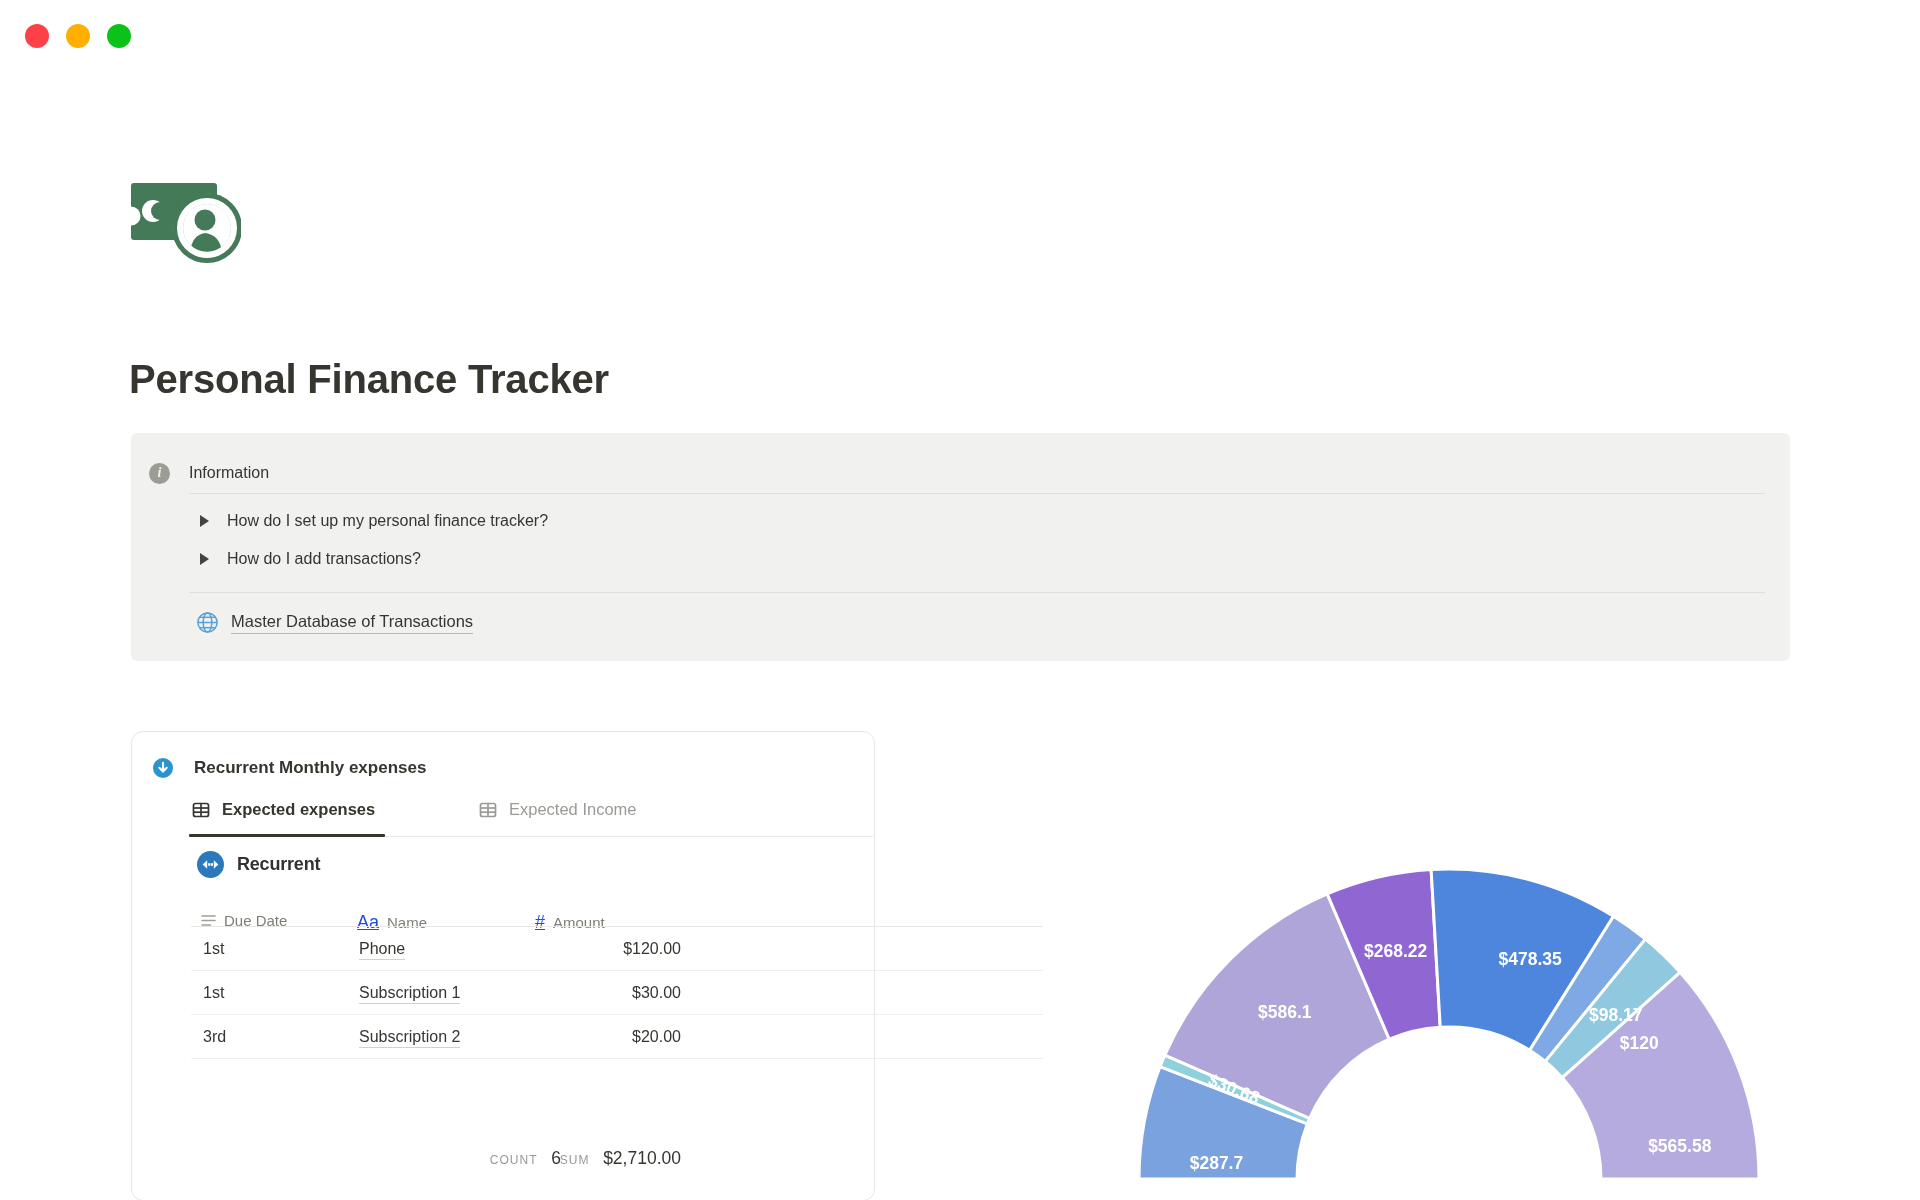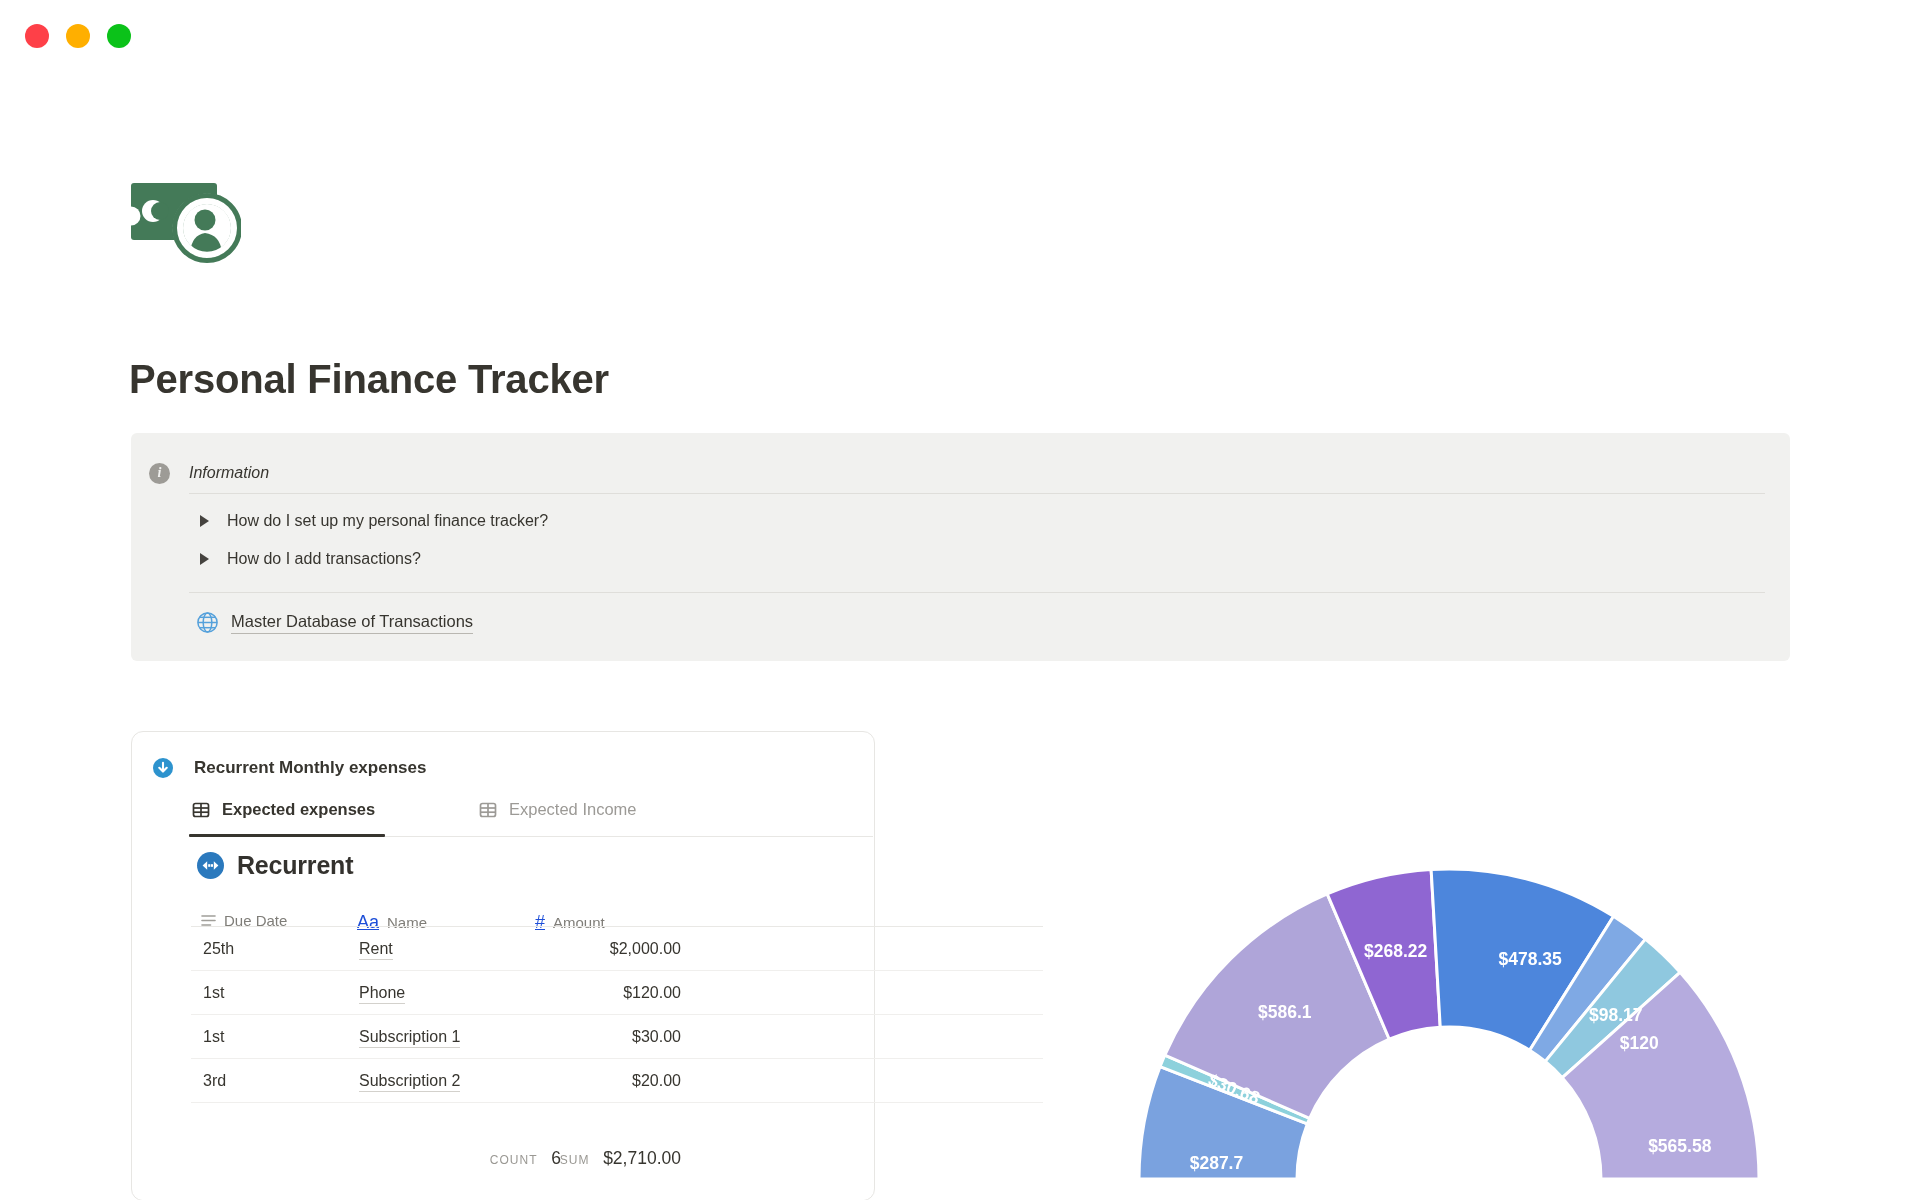--- a/index.html
+++ b/index.html
@@ -22,21 +22,21 @@
   }
 
   
   .callout{
     position:absolute;left:131px;top:433px;width:1659px;height:228px;
     background:#F1F1EF;border-radius:6px;
   }
   .callout .info-row{position:absolute;left:18px;top:27px;display:flex;align-items:center;gap:19px;height:26px;}
   .info-badge{width:21px;height:21px;border-radius:50%;background:#9D9B96;color:#F1F1EF;
     display:flex;align-items:center;justify-content:center;font-size:14px;font-weight:700;font-family:"Liberation Serif",serif;font-style:italic;}
-  .callout .info-label{font-size:16px;color:#37352F;font-style:italic;}
+  .callout .info-label{font-size:16px;color:#37352F;}
   .divider{position:absolute;left:58px;right:25px;height:1px;background:#DFDEDA;}
   .divider.d1{top:60px;}
   .divider.d2{top:159px;}
   .toggle-row{position:absolute;left:69px;height:24px;display:flex;align-items:center;gap:18px;cursor:pointer;}
   .toggle-row.t1{top:76px;}
   .toggle-row.t2{top:114px;}
   .tri{width:0;height:0;border-top:6px solid transparent;border-bottom:6px solid transparent;border-left:9px solid #45433F;}
   .toggle-label{font-size:16px;color:#37352F;}
   .db-link{position:absolute;left:65px;top:178px;display:flex;align-items:center;gap:12px;cursor:pointer;}
   .db-link .link-label{
@@ -57,21 +57,21 @@
   .tabs .tabs-border{position:absolute;left:2px;right:1px;bottom:0;height:1px;background:#E8E7E4;}
   .tab{position:absolute;top:0;height:37px;display:flex;align-items:flex-start;gap:11px;cursor:pointer;}
   .tab .tab-label{font-size:16.5px;}
   .tab-active{left:2px;}
   .tab-active .tab-label{font-weight:600;color:#37352F;}
   .tab-active::after{content:"";position:absolute;left:-2px;right:-10px;bottom:0;height:3px;background:#37352F;border-radius:1px;}
   .tab-inactive{left:289px;color:#9C9A96;}
   .tab-inactive .tab-label{font-weight:500;color:#9C9A96;}
 
   .section-heading{position:absolute;left:65px;top:119px;display:flex;align-items:center;gap:13px;}
-  .section-title{font-size:25px;font-weight:700;color:#34322E;letter-spacing:-0.2px;}
+  .section-title{font-size:18px;font-weight:700;color:#34322E;letter-spacing:-0.2px;}
 
   .table{position:absolute;left:59px;top:162px;width:852px;}
   .thead{position:relative;height:33px;color:#7F7D78;font-size:15px;}
   .thead .col{position:absolute;top:6px;display:flex;align-items:center;gap:8px;margin-top:12px;}
   .col-icon{color:#1d4ed8;font-size:18px;text-decoration:underline;}
   .thead .c1{left:10px;} .thead .c2{left:166px;} .thead .c3{left:344px;}
   .thead::after{content:"";position:absolute;left:0;right:0;bottom:0;height:1px;background:#E9E8E5;}
   .trow{position:relative;height:44px;font-size:16px;}
   .trow::after{content:"";position:absolute;left:0;right:0;bottom:0;height:1px;background:#F0EFED;}
   .trow .cell{position:absolute;top:50%;transform:translateY(-50%);}
@@ -217,25 +217,20 @@
       <div class="col c2">
         <span class="col-icon">Aa</span>
         <span>Name</span>
       </div>
       <div class="col c3">
         <span class="col-icon">#</span>
         <span>Amount</span>
       </div>
     </div>
 
-    <div class="trow">
-      <span class="cell c1">25th</span>
-      <span class="cell c2"><span>Rent</span></span>
-      <span class="cell c3">$2,000.00</span>
-    </div>
     <div class="trow">
       <span class="cell c1">1st</span>
       <span class="cell c2"><span>Phone</span></span>
       <span class="cell c3">$120.00</span>
     </div>
     <div class="trow">
       <span class="cell c1">1st</span>
       <span class="cell c2"><span>Subscription 1</span></span>
       <span class="cell c3">$30.00</span>
     </div>

